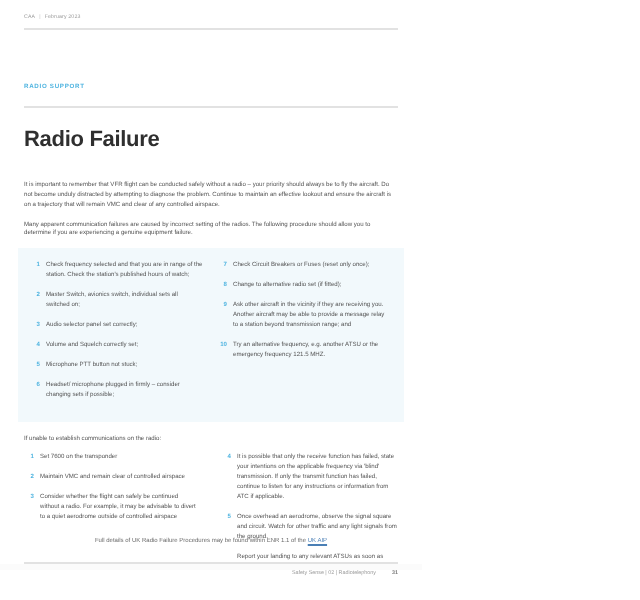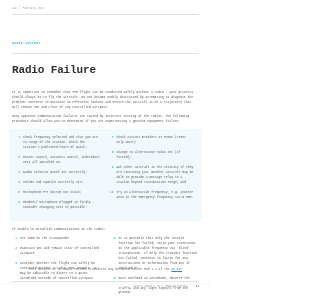--- a/index.html
+++ b/index.html
@@ -15,21 +15,20 @@
     overflow: hidden;
     position: relative;
   }
   .page {
     width: 211px;
     height: 285px;
     box-sizing: border-box;
     padding: 0;
     position: relative;
     background: #ffffff;
-    font-family: Liberation Mono, monospace;
   }
 
   
   .top-header {
     display: flex;
     align-items: center;
     gap: 2px;
     padding: 7px 12px 0 12px;
     font-size: 2.6px;
     letter-spacing: 0.08px;

